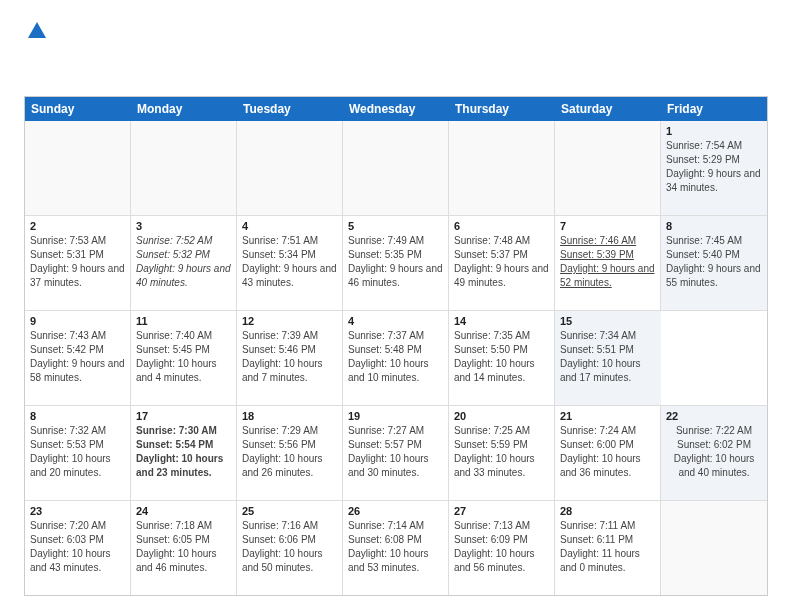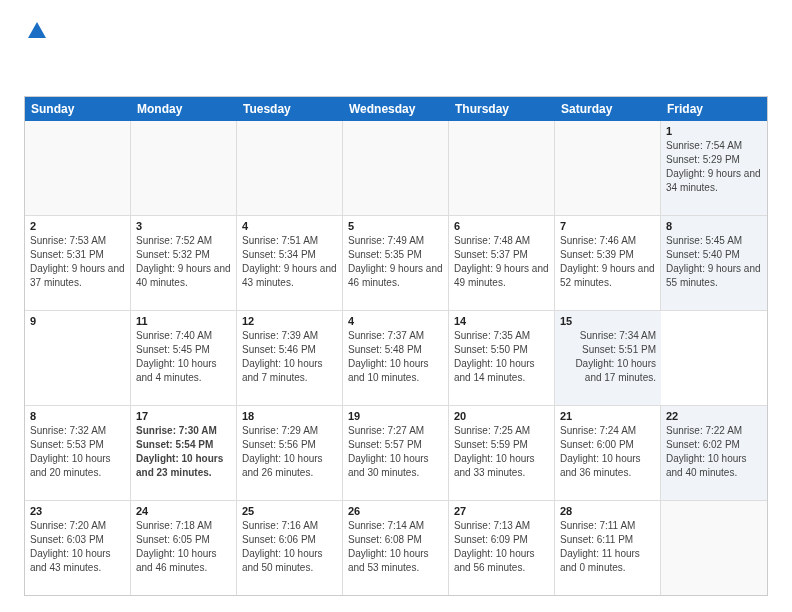--- a/index.html
+++ b/index.html
@@ -166,21 +166,21 @@
         </div>
         <div class="cal-row">
           <div class="cal-cell">
             <div class="day-num">2</div>
             <div class="day-info" style="white-space: pre-line;">Sunrise: 7:53 AM
 Sunset: 5:31 PM
 Daylight: 9 hours and 37 minutes.</div>
           </div>
           <div class="cal-cell">
             <div class="day-num">3</div>
-            <div class="day-info" style="white-space: pre-line;">Sunrise: 7:52 AM
+            <div class="day-info" style="white-space: pre-line; font-style: italic;">Sunrise: 7:52 AM
 Sunset: 5:32 PM
 Daylight: 9 hours and 40 minutes.</div>
           </div>
           <div class="cal-cell">
             <div class="day-num">4</div>
             <div class="day-info" style="white-space: pre-line;">Sunrise: 7:51 AM
 Sunset: 5:34 PM
 Daylight: 9 hours and 43 minutes.</div>
           </div>
           <div class="cal-cell">
@@ -190,34 +190,37 @@
 Daylight: 9 hours and 46 minutes.</div>
           </div>
           <div class="cal-cell">
             <div class="day-num">6</div>
             <div class="day-info" style="white-space: pre-line;">Sunrise: 7:48 AM
 Sunset: 5:37 PM
 Daylight: 9 hours and 49 minutes.</div>
           </div>
           <div class="cal-cell">
             <div class="day-num">7</div>
-            <div class="day-info" style="white-space: pre-line;">Sunrise: 7:46 AM
+            <div class="day-info" style="white-space: pre-line; text-decoration: underline;">Sunrise: 7:46 AM
 Sunset: 5:39 PM
 Daylight: 9 hours and 52 minutes.</div>
           </div>
           <div class="cal-cell alt-bg">
             <div class="day-num">8</div>
-            <div class="day-info" style="white-space: pre-line;">Sunrise: 5:45 AM
+            <div class="day-info" style="white-space: pre-line;">Sunrise: 7:45 AM
 Sunset: 5:40 PM
 Daylight: 9 hours and 55 minutes.</div>
           </div>
         </div>
         <div class="cal-row">
           <div class="cal-cell">
             <div class="day-num">9</div>
+            <div class="day-info" style="white-space: pre-line;">Sunrise: 7:43 AM
+Sunset: 5:42 PM
+Daylight: 9 hours and 58 minutes.</div>
           </div>
           <div class="cal-cell">
             <div class="day-num">11</div>
             <div class="day-info" style="white-space: pre-line;">Sunrise: 7:40 AM
 Sunset: 5:45 PM
 Daylight: 10 hours and 4 minutes.</div>
           </div>
           <div class="cal-cell">
             <div class="day-num">12</div>
             <div class="day-info" style="white-space: pre-line;">Sunrise: 7:39 AM
@@ -231,21 +234,21 @@
 Daylight: 10 hours and 10 minutes.</div>
           </div>
           <div class="cal-cell">
             <div class="day-num">14</div>
             <div class="day-info" style="white-space: pre-line;">Sunrise: 7:35 AM
 Sunset: 5:50 PM
 Daylight: 10 hours and 14 minutes.</div>
           </div>
           <div class="cal-cell alt-bg">
             <div class="day-num">15</div>
-            <div class="day-info" style="white-space: pre-line; text-align: right;">Sunrise: 7:34 AM
+            <div class="day-info" style="white-space: pre-line;">Sunrise: 7:34 AM
 Sunset: 5:51 PM
 Daylight: 10 hours and 17 minutes.</div>
           </div>
         </div>
         <div class="cal-row">
           <div class="cal-cell">
             <div class="day-num">8</div>
             <div class="day-info" style="white-space: pre-line;">Sunrise: 7:32 AM
 Sunset: 5:53 PM
 Daylight: 10 hours and 20 minutes.</div>
@@ -275,21 +278,21 @@
 Daylight: 10 hours and 33 minutes.</div>
           </div>
           <div class="cal-cell">
             <div class="day-num">21</div>
             <div class="day-info" style="white-space: pre-line;">Sunrise: 7:24 AM
 Sunset: 6:00 PM
 Daylight: 10 hours and 36 minutes.</div>
           </div>
           <div class="cal-cell alt-bg">
             <div class="day-num">22</div>
-            <div class="day-info" style="white-space: pre-line;">Sunrise: 7:22 AM
+            <div class="day-info" style="white-space: pre-line; text-align: center;">Sunrise: 7:22 AM
 Sunset: 6:02 PM
 Daylight: 10 hours and 40 minutes.</div>
           </div>
         </div>
         <div class="cal-row">
           <div class="cal-cell">
             <div class="day-num">23</div>
             <div class="day-info" style="white-space: pre-line;">Sunrise: 7:20 AM
 Sunset: 6:03 PM
 Daylight: 10 hours and 43 minutes.</div>

